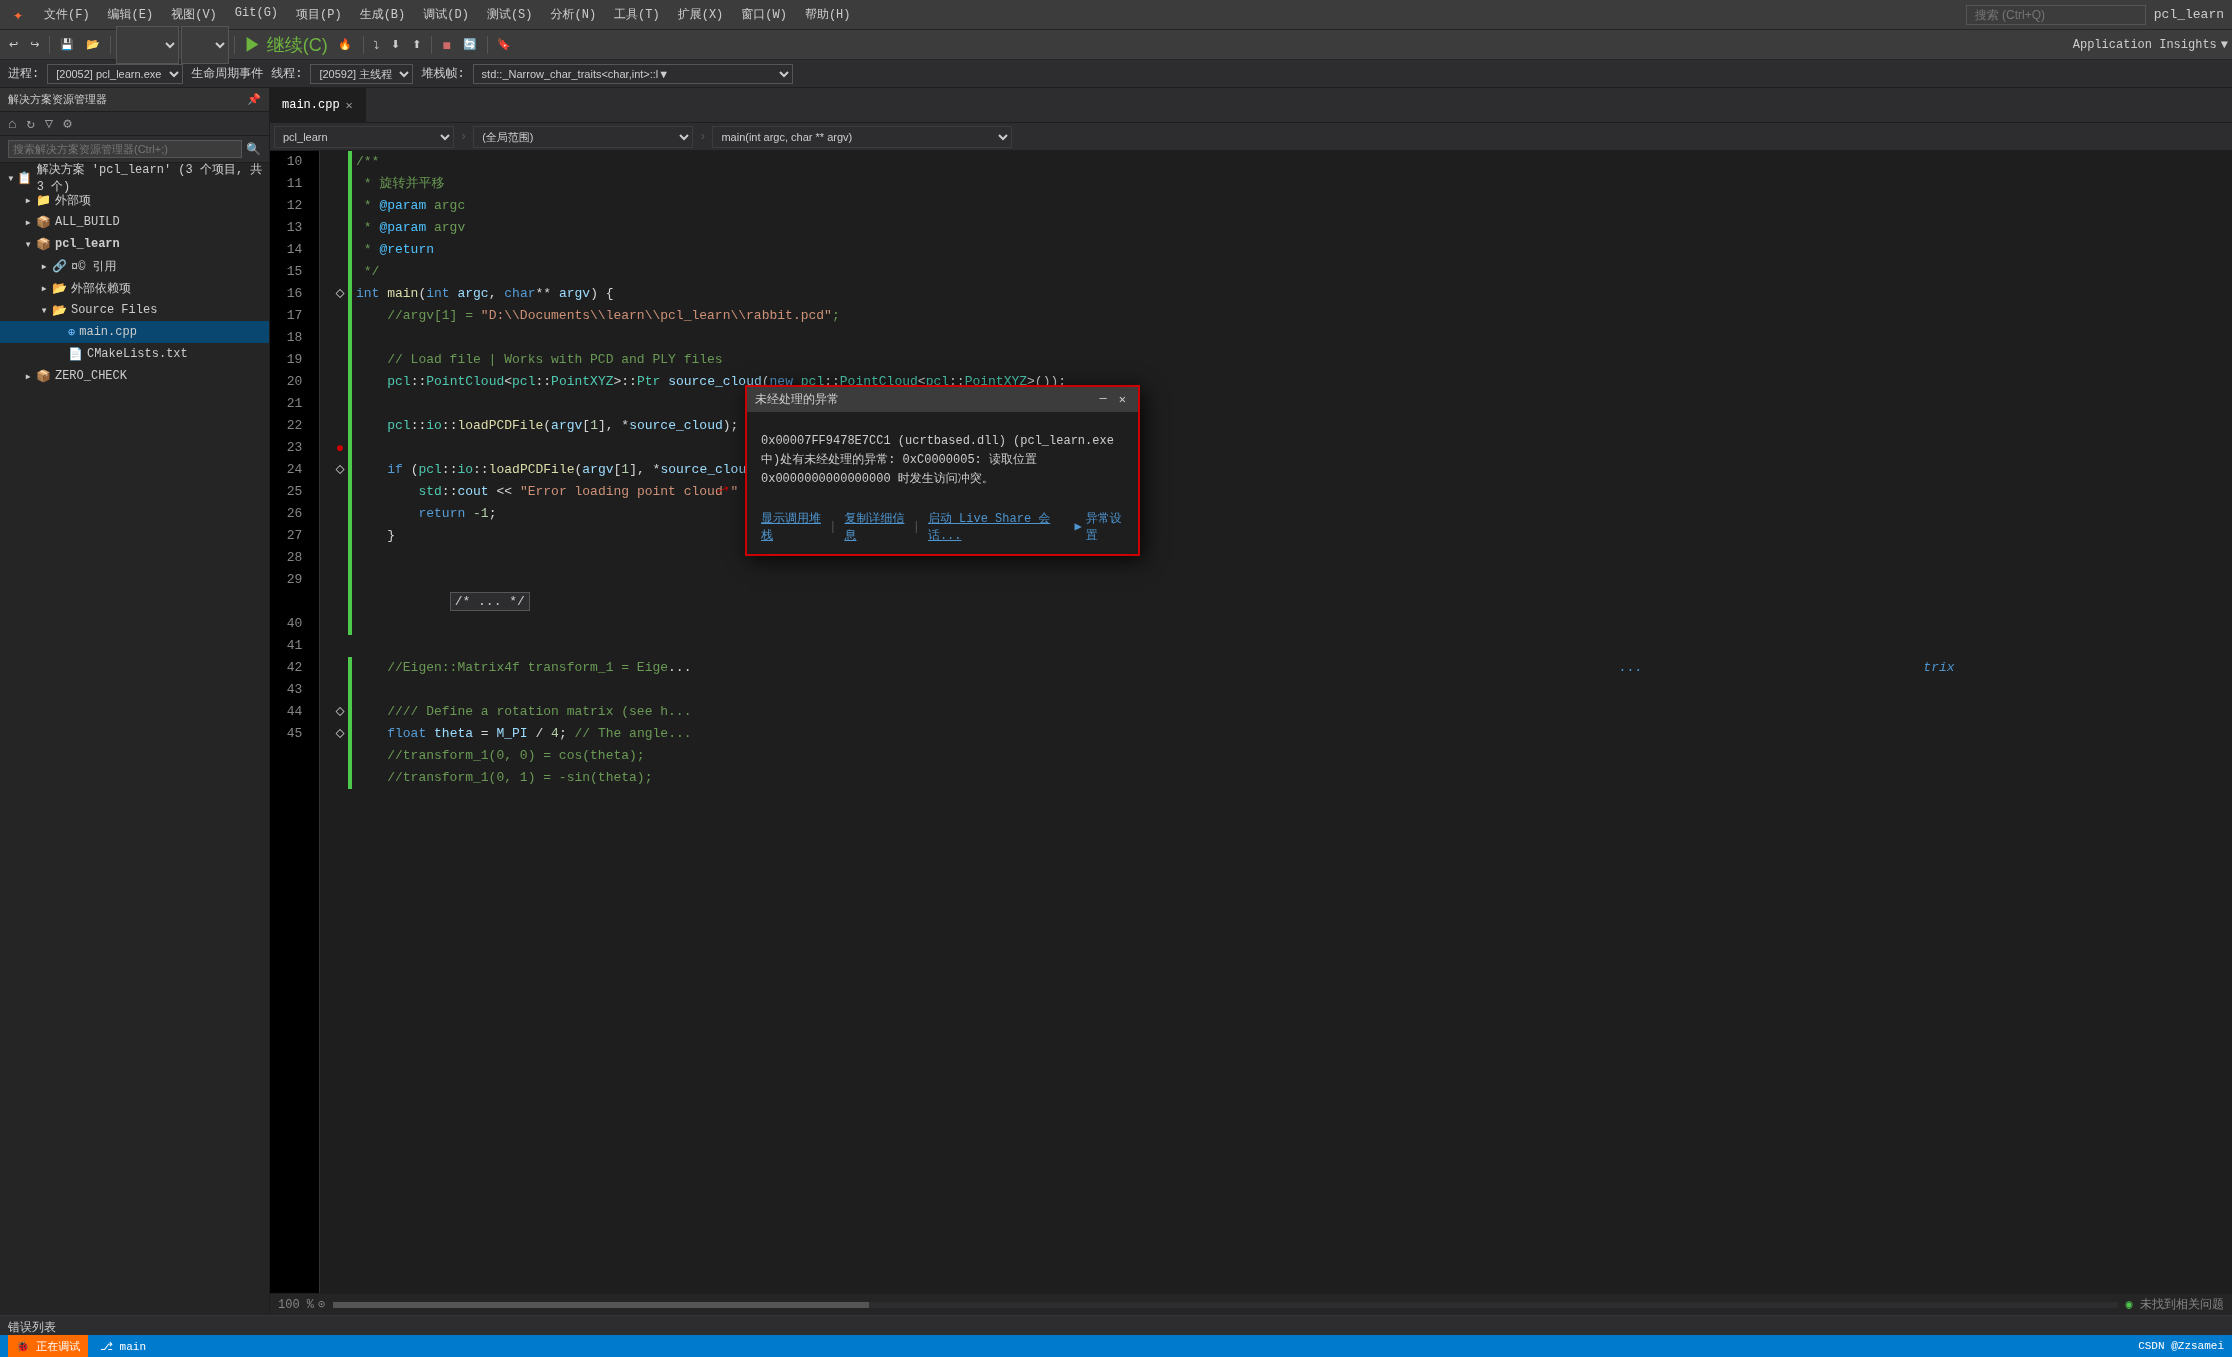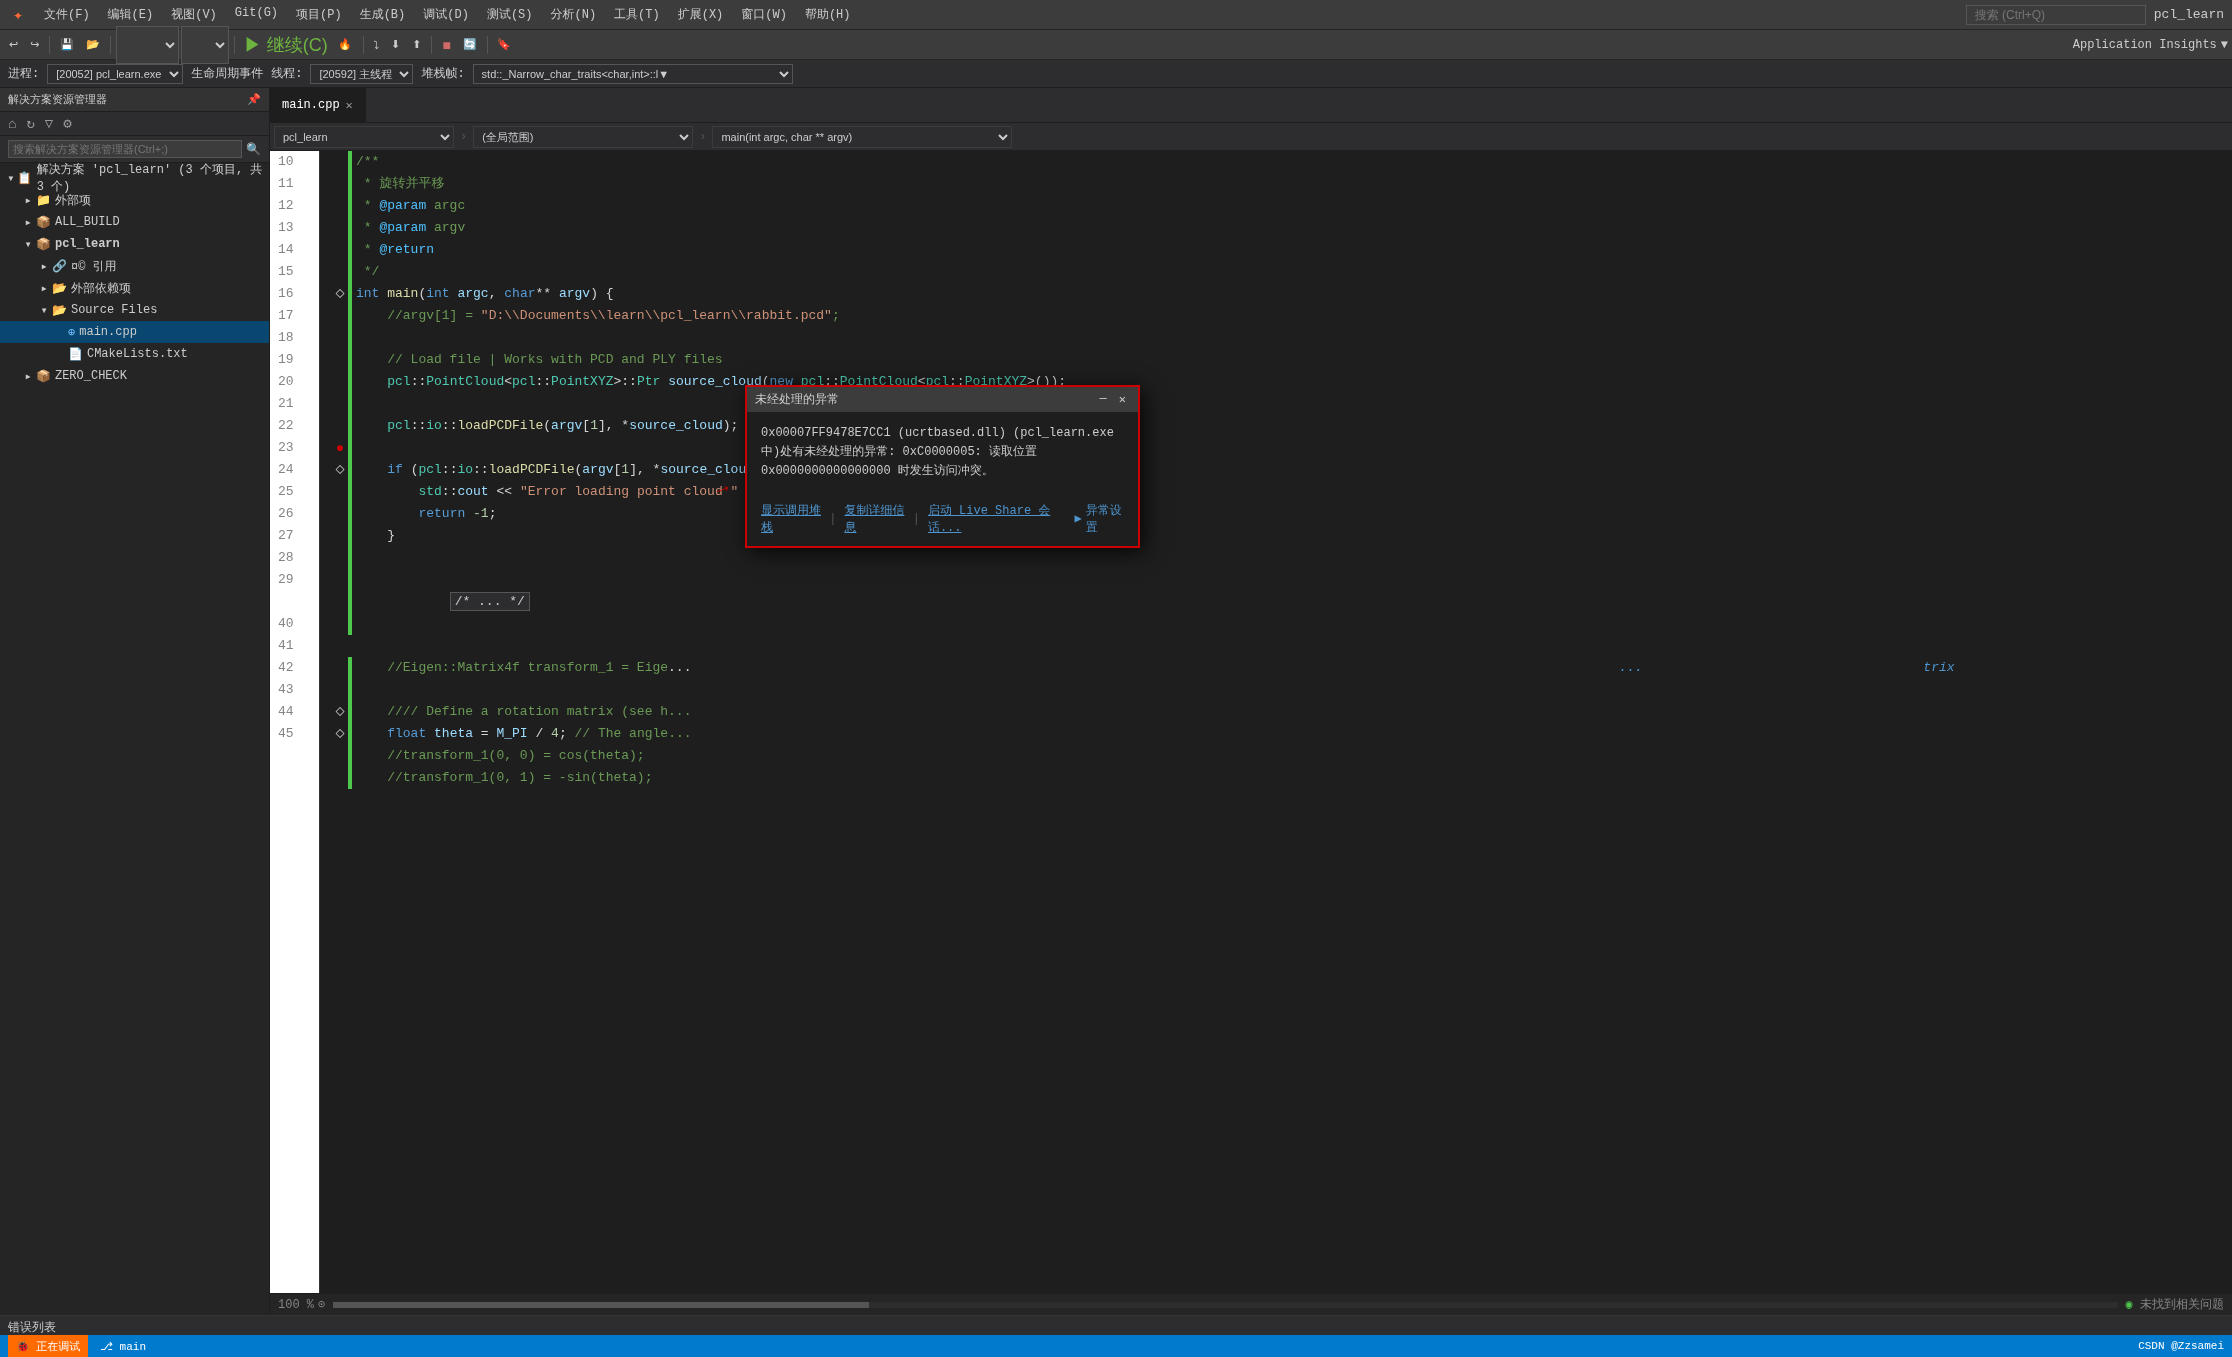--- a/index.html
+++ b/index.html
@@ -266,24 +266,24 @@
     }
 
     
     .code-container {
       flex: 1;
       display: flex;
       overflow: hidden;
       position: relative;
     }
     .line-numbers {
-      background: #ffffff;
+      background: #000000;
       color: #858585;
       padding: 0 8px;
-      text-align: left;
+      text-align: center;
       font-size: 13px;
       line-height: 22px;
       min-width: 50px;
       user-select: none;
       border-right: 1px solid #333;
       overflow: hidden;
     }
     .code-content {
       flex: 1;
       overflow: auto;
@@ -409,20 +409,21 @@
     .exception-title-btns span {
       color: #ccc;
       cursor: pointer;
       padding: 0 4px;
     }
     .exception-body {
       padding: 12px 14px;
       font-size: 12px;
       color: #cccccc;
       line-height: 1.6;
+      margin-top: 8px;
     }
     .exception-body .exception-msg {
       color: #cccccc;
     }
     .exception-actions {
       padding: 8px 14px 10px;
       display: flex;
       align-items: center;
       gap: 8px;
       font-size: 12px;

